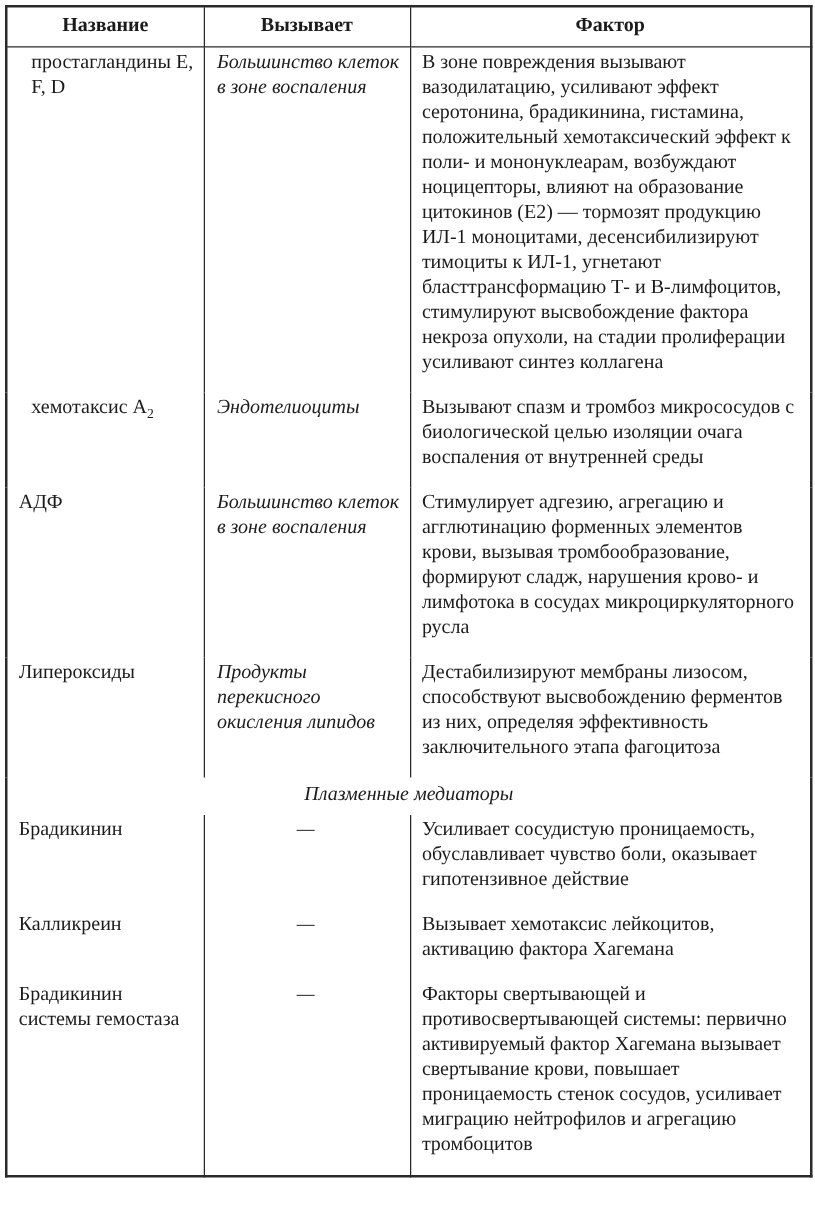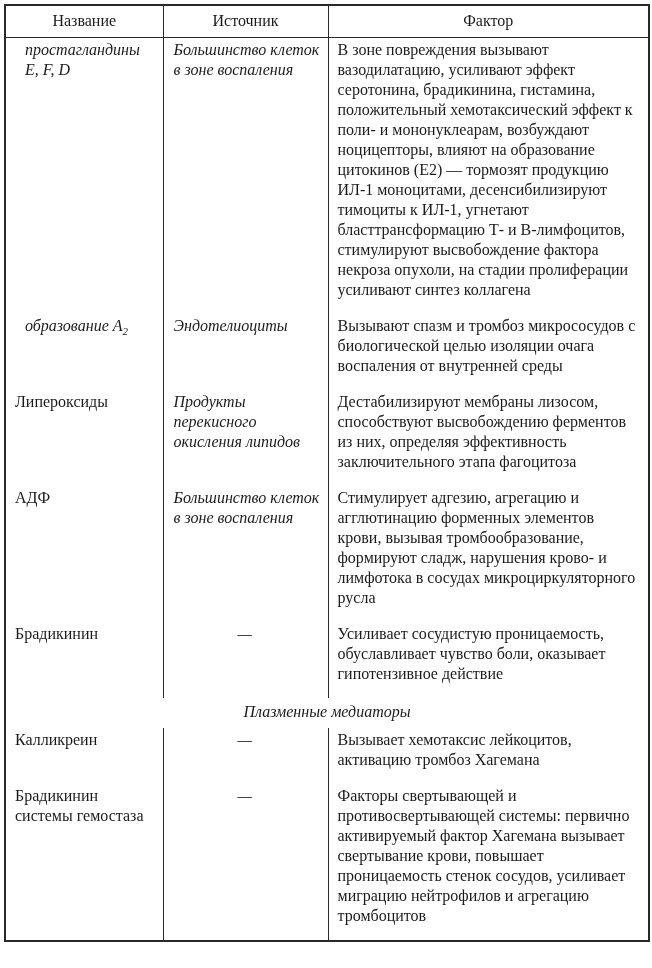--- a/index.html
+++ b/index.html
@@ -22,34 +22,34 @@
     width: 644px;
     border: 2px solid #2a2a2a;
     font-size: 16px;
     line-height: 20px;
   }
   col.c-name   { width: 158px; }
   col.c-source { width: 165px; }
   col.c-effect { width: 321px; }
 
   thead th {
-    font-weight: normal;
+    font-weight: bold;
     text-align: center;
     border: 1.5px solid #2a2a2a;
     padding: 5px 4px 6px 4px;
     font-size: 16px;
   }
   tbody td {
     vertical-align: top;
     border-left: 1.5px solid #2a2a2a;
     border-right: 1.5px solid #2a2a2a;
     padding: 2px 6px 14px 9px;
   }
   td.cell-name { padding-left: 9px; }
-  td.cell-name.indent { padding-left: 19px; font-style: italic; }
+  td.cell-name.indent { padding-left: 19px; }
   td.cell-source { padding-left: 10px; font-style: italic; }
   td.cell-source.dash { text-align: center; padding-left: 4px; }
   td.cell-effect { padding-right: 8px; }
 
   td.section-cell {
     border-left: none;
     border-right: none;
     text-align: center;
     font-style: italic;
     padding: 4px 0 6px 0;
@@ -65,57 +65,57 @@
 <div class="page">
   <table class="mediators">
     <colgroup>
       <col class="c-name">
       <col class="c-source">
       <col class="c-effect">
     </colgroup>
     <thead>
       <tr>
         <th>Название</th>
-        <th>Источник</th>
+        <th>Вызывает</th>
         <th>Фактор</th>
       </tr>
     </thead>
     <tbody id="table-body">
         <tr>
           <td class="cell-name indent"><span>простагландины E, F, D</span></td>
           <td class="cell-source">Большинство клеток в зоне воспаления</td>
           <td class="cell-effect">В зоне повреждения вызывают вазодилатацию, усиливают эффект серотонина, брадикинина, гистамина, положительный хемотаксический эффект к поли- и мононуклеарам, возбуждают ноцицепторы, влияют на образование цитокинов (Е2) — тормозят продукцию ИЛ-1 моноцитами, десенсибилизируют тимоциты к ИЛ-1, угнетают бласттрансформацию Т- и В-лимфоцитов, стимулируют высвобождение фактора некроза опухоли, на стадии пролиферации усиливают синтез коллагена</td>
         </tr>
         <tr>
-          <td class="cell-name indent"><span>образование А</span><sub class="name-sub">2</sub></td>
+          <td class="cell-name indent"><span>хемотаксис А</span><sub class="name-sub">2</sub></td>
           <td class="cell-source">Эндотелиоциты</td>
           <td class="cell-effect">Вызывают спазм и тромбоз микрососудов с биологической целью изоляции очага воспаления от внутренней среды</td>
+        </tr>
+        <tr>
+          <td class="cell-name"><span>АДФ</span></td>
+          <td class="cell-source">Большинство клеток в зоне воспаления</td>
+          <td class="cell-effect">Стимулирует адгезию, агрегацию и агглютинацию форменных элементов крови, вызывая тромбообразование, формируют сладж, нарушения крово- и лимфотока в сосудах микроциркуляторного русла</td>
         </tr>
         <tr>
           <td class="cell-name"><span>Липероксиды</span></td>
           <td class="cell-source">Продукты перекисного окисления липидов</td>
           <td class="cell-effect">Дестабилизируют мембраны лизосом, способствуют высвобождению ферментов из них, определяя эффективность заключительного этапа фагоцитоза</td>
         </tr>
         <tr>
-          <td class="cell-name"><span>АДФ</span></td>
-          <td class="cell-source">Большинство клеток в зоне воспаления</td>
-          <td class="cell-effect">Стимулирует адгезию, агрегацию и агглютинацию форменных элементов крови, вызывая тромбообразование, формируют сладж, нарушения крово- и лимфотока в сосудах микроциркуляторного русла</td>
+          <td colspan="3" class="section-cell">Плазменные медиаторы</td>
         </tr>
         <tr>
           <td class="cell-name"><span>Брадикинин</span></td>
           <td class="cell-source dash">—</td>
           <td class="cell-effect">Усиливает сосудистую проницаемость, обуславливает чувство боли, оказывает гипотензивное действие</td>
         </tr>
         <tr>
-          <td colspan="3" class="section-cell">Плазменные медиаторы</td>
-        </tr>
-        <tr>
           <td class="cell-name"><span>Калликреин</span></td>
           <td class="cell-source dash">—</td>
-          <td class="cell-effect">Вызывает хемотаксис лейкоцитов, активацию тромбоз Хагемана</td>
+          <td class="cell-effect">Вызывает хемотаксис лейкоцитов, активацию фактора Хагемана</td>
         </tr>
         <tr>
           <td class="cell-name"><span>Брадикинин системы гемостаза</span></td>
           <td class="cell-source dash">—</td>
           <td class="cell-effect">Факторы свертывающей и противосвертывающей системы: первично активируемый фактор Хагемана вызывает свертывание крови, повышает проницаемость стенок сосудов, усиливает миграцию нейтрофилов и агрегацию тромбоцитов</td>
         </tr>
       </tbody>
   </table>
 </div>
 

